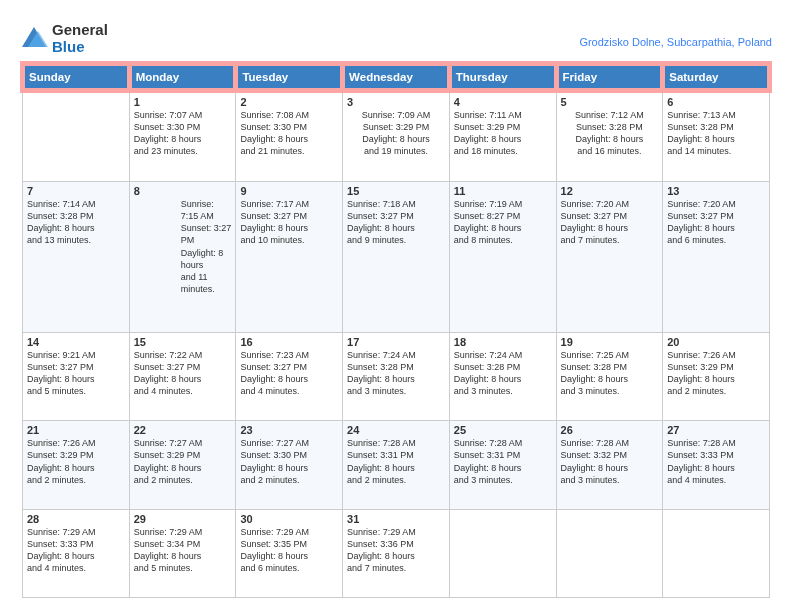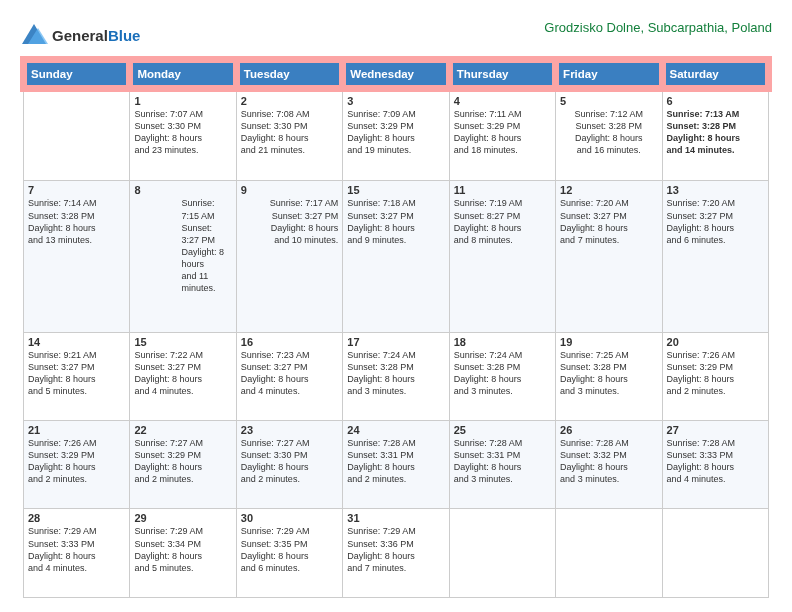--- a/index.html
+++ b/index.html
@@ -23,21 +23,21 @@
       justify-content: space-between;
       margin-bottom: 6px;
     }
     .logo {
       display: flex;
       align-items: center;
       margin-top: 4px;
     }
     .logo-text {
       display: flex;
-      flex-direction: row;
+      flex-direction: column;
       line-height: 1.1;
     }
     .logo-general {
       font-size: 15px;
       font-weight: bold;
       color: #333;
     }
     .logo-blue {
       font-size: 15px;
       font-weight: bold;
@@ -51,38 +51,38 @@
     .title-block {
       text-align: right;
     }
     .month-title {
       font-size: 32px;
       font-weight: bold;
       color: #333;
       line-height: 1.1;
     }
     .subtitle {
-      font-size: 13px;
-      color: #15803d;
-      margin-top: 2px;
+      font-size: 11px;
+      color: #3b82f6;
+      margin-top: 18px;
     }
     .calendar {
       flex: 1;
       border-collapse: collapse;
       width: 100%;
       table-layout: fixed;
     }
     .calendar th {
       background: #3a7fc1;
       color: #fff;
       font-size: 11.5px;
       font-weight: bold;
       padding: 5px 4px;
       text-align: left;
-      border: 7px solid #fca5a5;
+      border: 5px solid #fca5a5;
     }
     .calendar td {
       border: 1px solid #ccc;
       vertical-align: top;
       padding: 3px 4px;
       font-size: 9.5px;
       color: #333;
       width: calc(100% / 7);
     }
     .day-num {
@@ -151,42 +151,42 @@
           </td>
           <td>
             <span class="day-num">2</span>
             <div class="cell-info" style="white-space: pre-line;">Sunrise: 7:08 AM
 Sunset: 3:30 PM
 Daylight: 8 hours
 and 21 minutes.</div>
           </td>
           <td>
             <span class="day-num">3</span>
-            <div class="cell-info" style="white-space: pre-line;">Sunrise: 7:09 AM
+            <div class="cell-info" style="white-space: pre-line; text-align: center;">Sunrise: 7:09 AM
 Sunset: 3:29 PM
 Daylight: 8 hours
 and 19 minutes.</div>
           </td>
           <td>
             <span class="day-num">4</span>
             <div class="cell-info" style="white-space: pre-line;">Sunrise: 7:11 AM
 Sunset: 3:29 PM
 Daylight: 8 hours
 and 18 minutes.</div>
           </td>
           <td>
             <span class="day-num">5</span>
             <div class="cell-info" style="white-space: pre-line; text-align: center;">Sunrise: 7:12 AM
 Sunset: 3:28 PM
 Daylight: 8 hours
 and 16 minutes.</div>
           </td>
           <td>
             <span class="day-num">6</span>
-            <div class="cell-info" style="white-space: pre-line; font-weight: bold;">Sunrise: 7:13 AM
+            <div class="cell-info" style="white-space: pre-line;">Sunrise: 7:13 AM
 Sunset: 3:28 PM
 Daylight: 8 hours
 and 14 minutes.</div>
           </td>
         </tr>
         <tr>
           <td>
             <span class="day-num">7</span>
             <div class="cell-info" style="white-space: pre-line;">Sunrise: 7:14 AM
 Sunset: 3:28 PM
@@ -195,21 +195,21 @@
           </td>
           <td>
             <span class="day-num">8</span>
             <div class="cell-info" style="white-space: pre-line; margin-left: 47px;">Sunrise: 7:15 AM
 Sunset: 3:27 PM
 Daylight: 8 hours
 and 11 minutes.</div>
           </td>
           <td>
             <span class="day-num">9</span>
-            <div class="cell-info" style="white-space: pre-line; text-align: right;">Sunrise: 7:17 AM
+            <div class="cell-info" style="white-space: pre-line;">Sunrise: 7:17 AM
 Sunset: 3:27 PM
 Daylight: 8 hours
 and 10 minutes.</div>
           </td>
           <td>
             <span class="day-num">15</span>
             <div class="cell-info" style="white-space: pre-line;">Sunrise: 7:18 AM
 Sunset: 3:27 PM
 Daylight: 8 hours
 and 9 minutes.</div>

